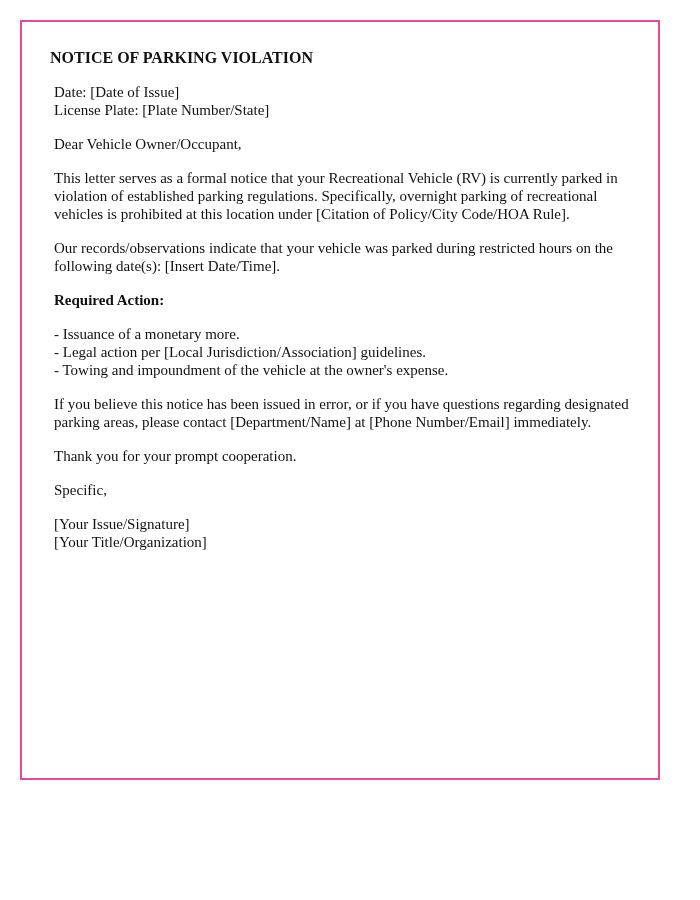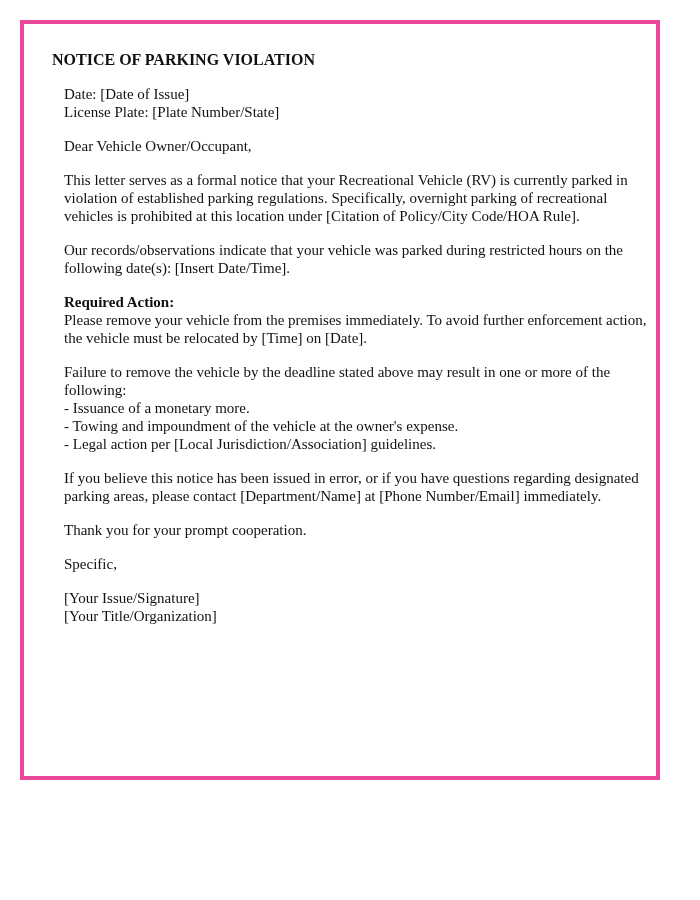--- a/index.html
+++ b/index.html
@@ -9,42 +9,42 @@
       width: 700px;
       height: 900px;
       overflow: hidden;
     }
     .page {
       position: absolute;
       left: 20px;
       top: 20px;
       width: 640px;
       height: 760px;
-      border: 4px solid #ec4899;
+      border: 2px solid #ec4899;
       box-sizing: border-box;
       background: #ffffff;
     }
     .content {
       position: absolute;
       left: 28px;
       top: 26px;
       width: 600px;
       font-family: "Liberation Serif", "DejaVu Serif", serif;
       font-size: 15px;
       line-height: 18px;
       color: #111111;
     }
     .title {
       font-weight: bold;
       font-size: 16px;
       line-height: 20px;
       margin: 0 0 15px 0;
     }
     .block {
-      margin: 0 0 16px 12px;
+      margin: 0 0 16px 4px;
     }
     .line { display: block; }
     .heading { font-weight: bold; display: block; }
   </style>
 </head>
 <body>
 
 <div class="page">
   <div class="content">
 
@@ -56,28 +56,26 @@
     </div>
 
     <div class="block">Dear Vehicle Owner/Occupant,</div>
 
     <div class="block">This letter serves as a formal notice that your Recreational Vehicle (RV) is currently parked in violation of established parking regulations. Specifically, overnight parking of recreational vehicles is prohibited at this location under [Citation of Policy/City Code/HOA Rule].</div>
 
     <div class="block">Our records/observations indicate that your vehicle was parked during restricted hours on the following date(s): [Insert Date/Time].</div>
 
     <div class="block">
       <span class="heading">Required Action:</span>
-      <span class="line">Please remove your vehicle from the premises immediately. To avoid further enforcement action, the vehicle must be relocated by [Time] on [Date].</span>
     </div>
 
     <div class="block">
-      <span class="line">Failure to remove the vehicle by the deadline stated above may result in one or more of the following:</span>
       <span class="line">- Issuance of a monetary more.</span>
+      <span class="line">- Legal action per [Local Jurisdiction/Association] guidelines.</span>
       <span class="line">- Towing and impoundment of the vehicle at the owner's expense.</span>
-      <span class="line">- Legal action per [Local Jurisdiction/Association] guidelines.</span>
     </div>
 
     <div class="block">If you believe this notice has been issued in error, or if you have questions regarding designated parking areas, please contact [Department/Name] at [Phone Number/Email] immediately.</div>
 
     <div class="block">Thank you for your prompt cooperation.</div>
 
     <div class="block">Specific,</div>
 
     <div class="block">
       <span class="line">[Your Issue/Signature]</span>

